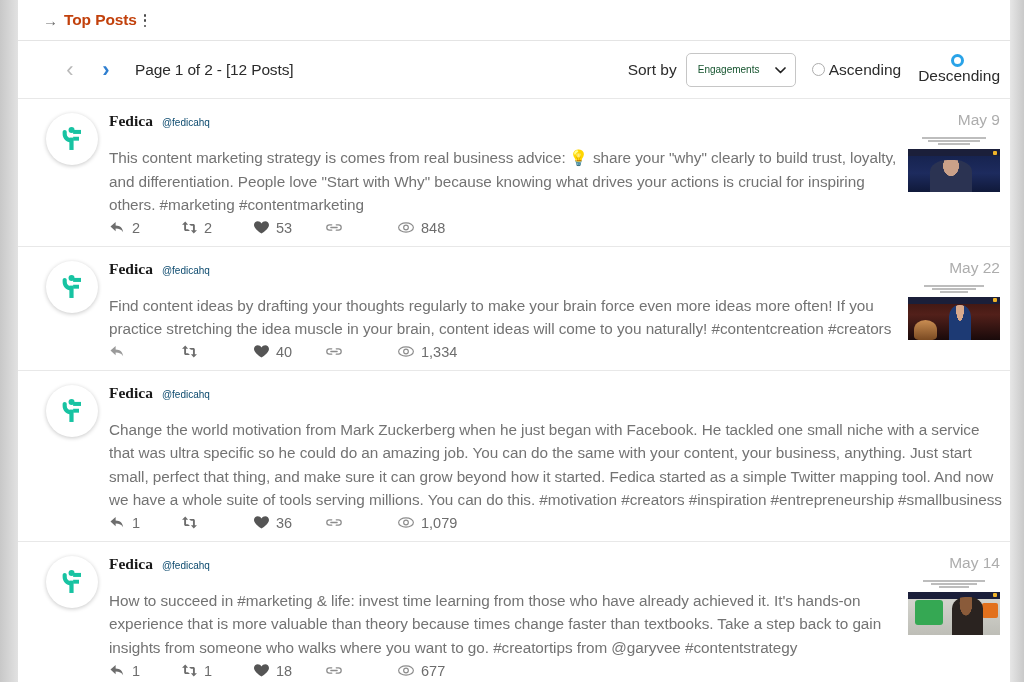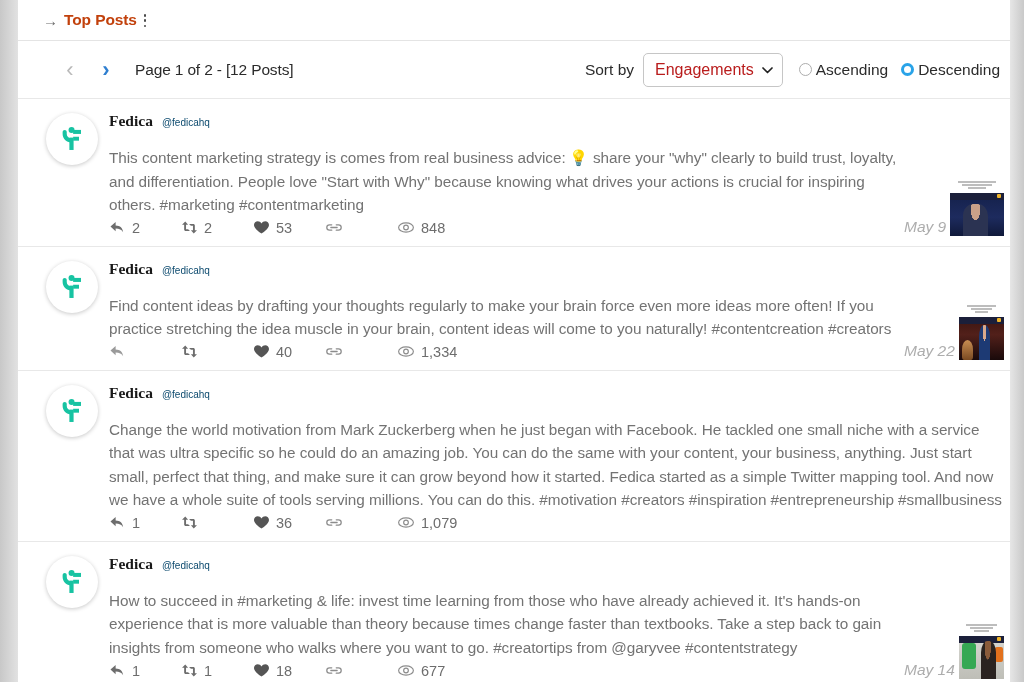--- a/index.html
+++ b/index.html
@@ -74,27 +74,27 @@
   }
   .toolbar-right {
     margin-left: auto; display: flex; align-items: center; text-align: right;
   }
   .sortby-label { font-size: 15.5px; color: #2b2b2b; margin-right: 9px; }
   .select-box {
     border: 1px solid #c6c6c6; border-radius: 5px;
     height: 34px; min-width: 110px;
     display: flex; align-items: center; justify-content: space-between;
     padding: 0 9px 0 11px; background: #fff;
-    font-size: 16px; color: #b91c1c; cursor: pointer;
+    font-size: 10px; color: #14532d; cursor: pointer;
     box-sizing: border-box;
   }
   .select-caret { margin-left: 8px; font-size: 11px; color:#222; }
   .radio-group { display: flex; align-items: center; margin-left: 16px; }
   .radio-opt { display: flex; align-items: center; cursor: pointer; }
-  .radio-opt + .radio-opt { margin-left: 13px; }
+  .radio-opt + .radio-opt { margin-left: 13px; flex-direction: column; }
   .radio-mark {
     width: 13px; height: 13px; border-radius: 50%;
     border: 1px solid #adadad; background: #fff;
     box-sizing: border-box; flex: none;
   }
   .radio-mark.checked {
     border: 3.5px solid #29a3e8; background: #fff;
   }
   .radio-text { font-size: 15.5px; color: #2b2b2b; margin-left: 4px; }
 
@@ -126,23 +126,22 @@
   .metric {
     display: flex; align-items: center;
     color: #6d6d6d; font-size: 14.5px;
     min-width: 72px;
   }
   .metric .val { margin-left: 6px; color: #6d6d6d; }
   .metric svg { display: block; }
 
   .post-right {
     flex: none; width: 100px;
-    display: flex; flex-direction: row; align-items: flex-end;
+    display: flex; flex-direction: column; align-items: center;
     padding-left: 4px;
-    font-style: italic;
   }
   .post-date {
     font-size: 15.5px; color: #adadad; align-self: flex-end;
     padding-right: 4px; white-space: nowrap;
   }
   .thumb {
     width: 92px; height: 56px; margin-top: 7px;
     position: relative; overflow: hidden;
     background: #fff;
   }

